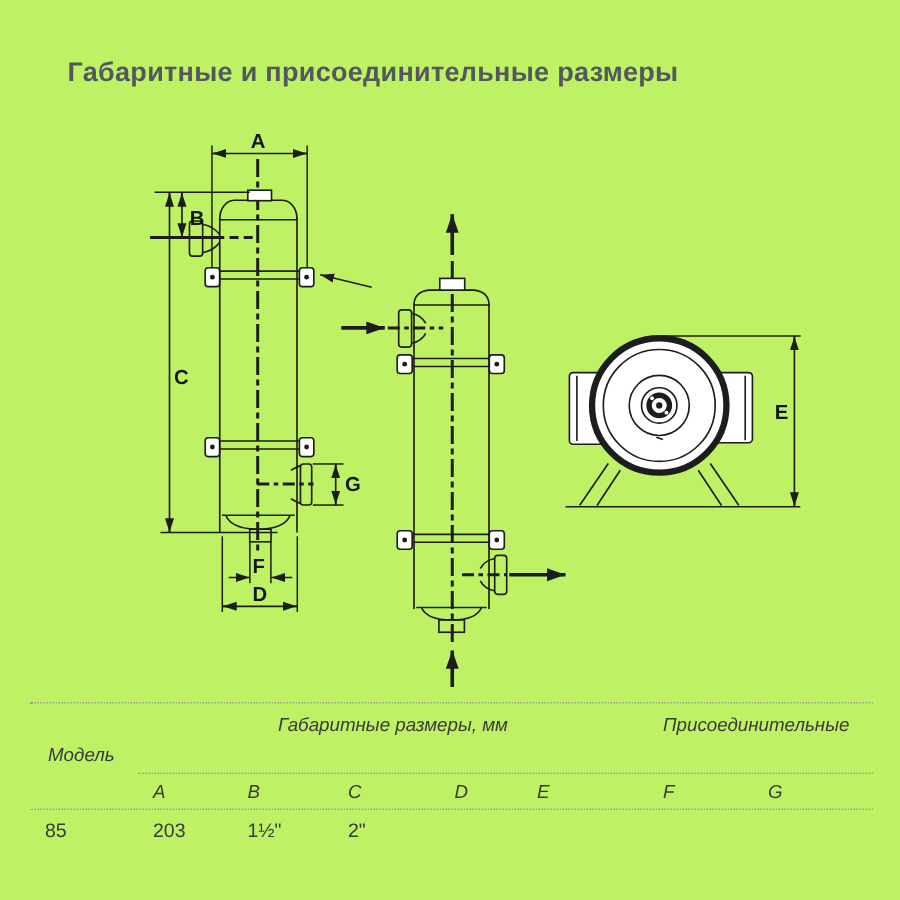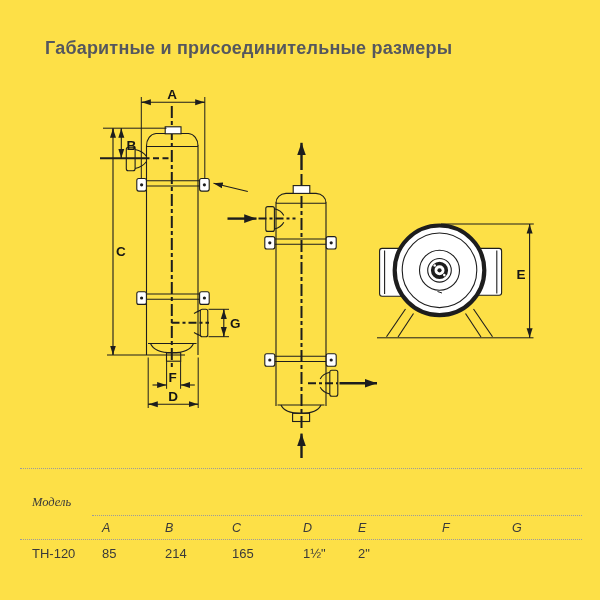--- a/index.html
+++ b/index.html
@@ -1,16 +1,16 @@
 <!DOCTYPE html>
 <html><head>
 <meta charset="utf-8">
 <style>
   html,body{margin:0;padding:0;background:#fff;}
-  .page{position:relative;width:600px;height:600px;background:#fde047;overflow:hidden;
+  .page{position:relative;width:600px;height:600px;background:#bef264;overflow:hidden;
         font-family:"Liberation Sans",sans-serif;}
   .title{position:absolute;left:45px;top:38px;font-size:18px;font-weight:bold;
          color:#55575e;letter-spacing:.2px;white-space:nowrap;}
   svg.diagram{position:absolute;left:0;top:0;}
 
   
   .ln{stroke:#1d1d1d;stroke-width:1.1;fill:none;}
   .th{stroke:#1d1d1d;stroke-width:1;fill:none;}
   .w25{stroke:#1d1d1d;stroke-width:2.4;fill:none;}
   .solid2{stroke:#1d1d1d;stroke-width:2;fill:none;}
@@ -19,21 +19,21 @@
   .cl2{stroke:#1d1d1d;stroke-width:2;fill:none;stroke-dasharray:8 3 3 3;}
   .fillw{fill:#fff;}
   .dk{fill:#1d1d1d;}
   text.lbl{font-family:"Liberation Sans",sans-serif;font-size:13.5px;font-weight:bold;fill:#151515;}
 
   
   .tbl{position:absolute;left:20px;top:468px;width:562px;color:#3a3a3a;}
   .rule{border-top:1px dotted #9b9b9b;height:0;}
   .rule.inset{margin-left:72px;}
   .hdr-row{display:grid;grid-template-columns:72px 340px 150px;height:46px;}
-  .model-h{font-style:italic;font-size:12.5px;align-self:end;padding:0 0 5px 12px;font-family:Liberation Serif, serif;}
+  .model-h{font-style:italic;font-size:12.5px;align-self:end;padding:0 0 5px 12px;}
   .dims-h{font-style:italic;font-size:12.5px;text-align:center;padding-top:7px;}
   .conn-h{font-style:italic;font-size:12.5px;padding:7px 0 0 10px;line-height:15px;}
   .cols-row{display:grid;grid-template-columns:72px 63px 67px 71px 55px 84px 70px 80px;
             height:23px;font-style:italic;font-size:12.5px;}
   .cols-row div{padding:5px 0 0 10px;}
   .data-row{display:grid;grid-template-columns:72px 63px 67px 71px 55px 84px 70px 80px;
             height:25px;font-size:13px;}
   .data-row div{padding:6px 0 0 10px;}
   .data-row .model{padding-left:12px;}
 </style>
@@ -235,38 +235,38 @@
       <path class="ln" d="M529.6,227.4 L529.6,224.3" marker-end="url(#ad)"></path>
       <path class="ln" d="M529.6,334.4 L529.6,337.5" marker-end="url(#ad)"></path>
       <text class="lbl" x="516.5" y="279">E</text>
     </g>
   </svg>
 
   <div class="tbl">
     <div class="rule"></div>
     <div class="hdr-row">
       <div class="model-h">Модель</div>
+      <div class="dims-h">Габаритные размеры, мм</div>
       <div class="conn-h">
+        <div>Присоединительные</div>
       </div>
     </div>
     <div class="rule inset"></div>
     <div class="cols-row">
       <div></div>
       <div>A</div>
       <div>B</div>
       <div>C</div>
       <div>D</div>
       <div>E</div>
       <div>F</div>
       <div>G</div>
     </div>
     <div class="rule"></div>
     <div class="data-row">
-      <div class="model">TH-120</div>
       <div>85</div>
-      <div>214</div>
-      <div>165</div>
+      <div>203</div>
       <div>1½"</div>
       <div>2"</div>
     </div>
   </div>
 
 </div>
 
 </body></html>

